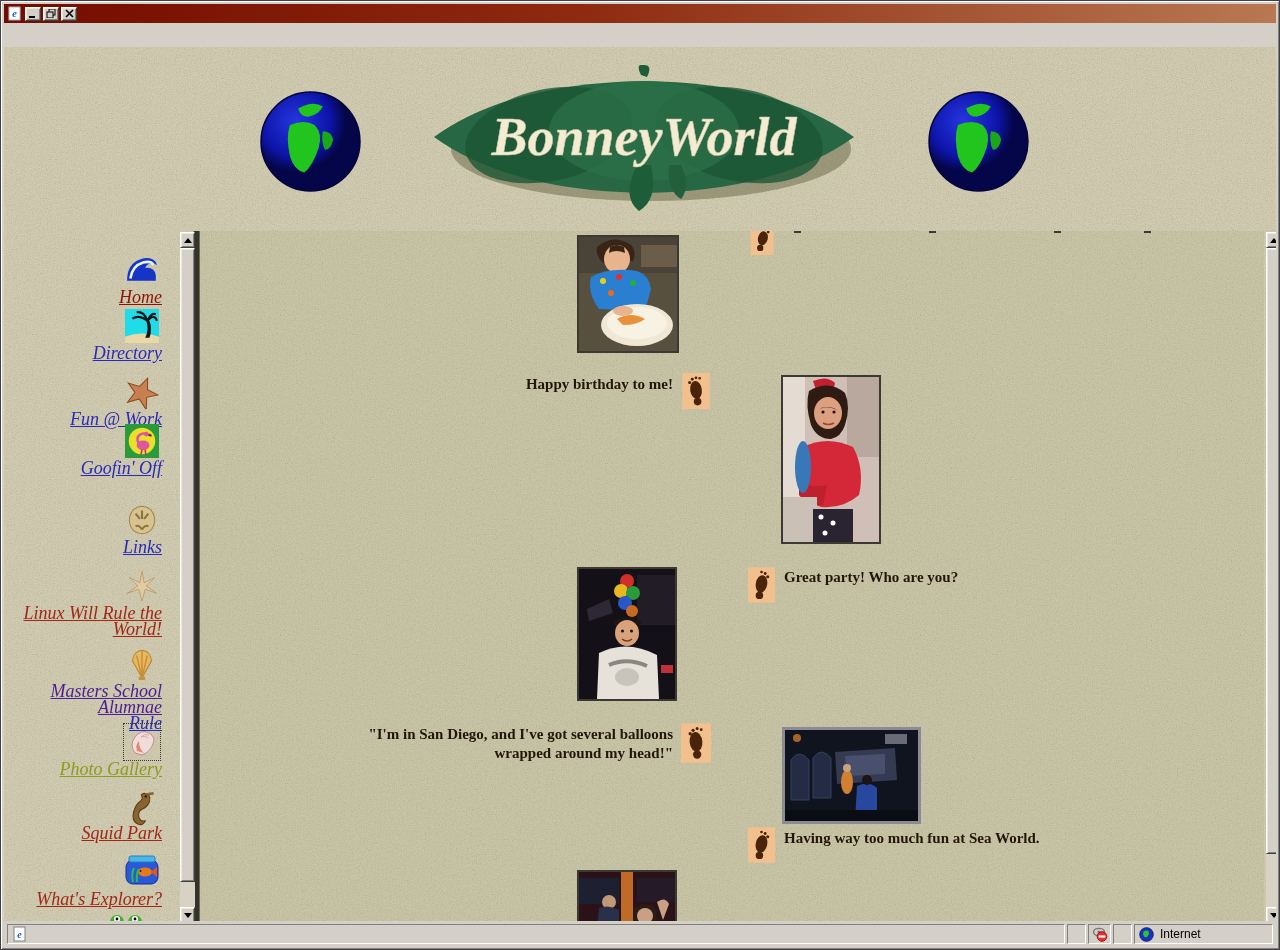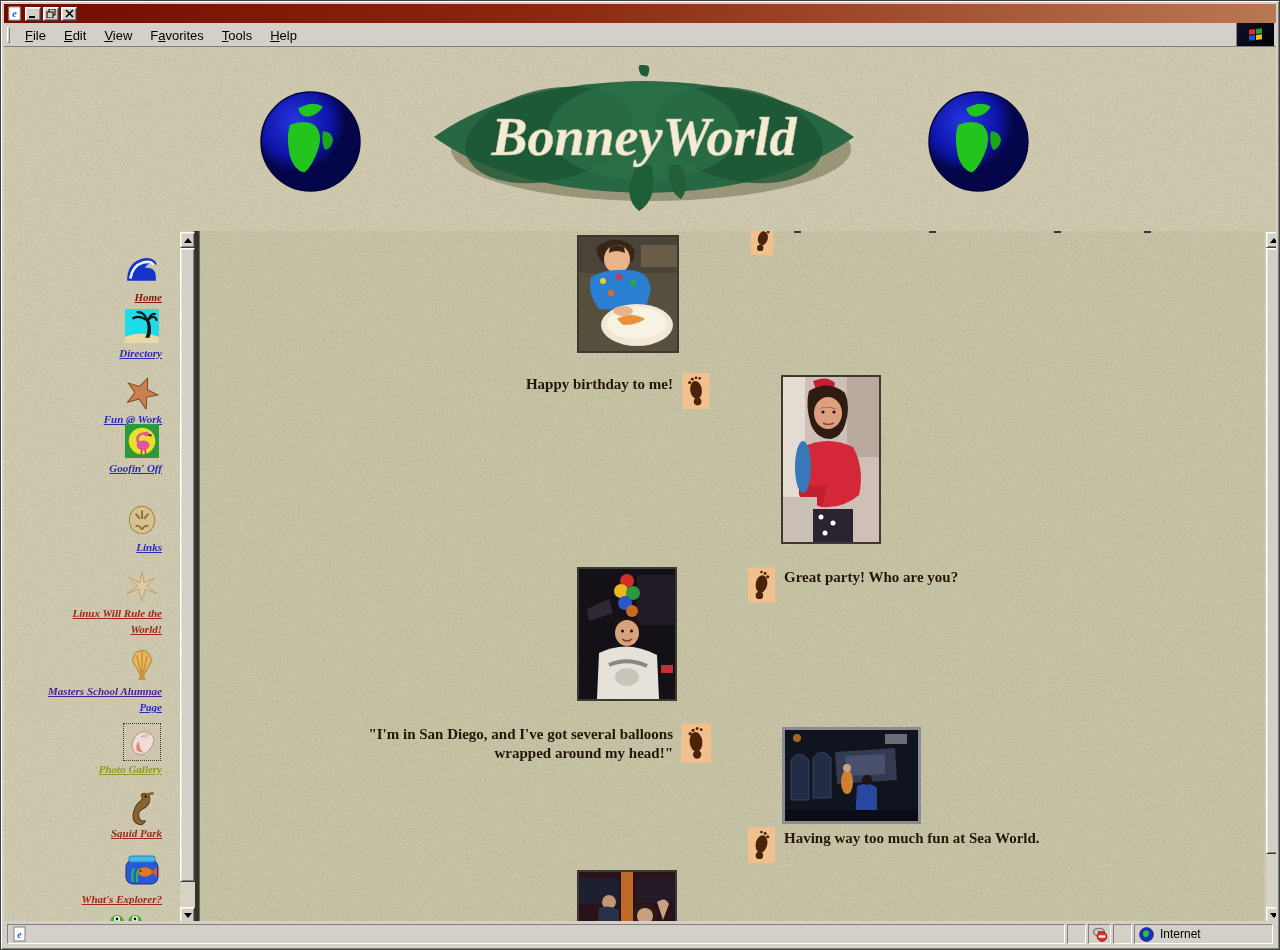--- a/index.html
+++ b/index.html
@@ -43,21 +43,21 @@
   .tri-dn{width:0;height:0;border-left:4px solid transparent;border-right:4px solid transparent;border-top:5px solid #000;}
   .thumb{position:absolute;left:0;top:16px;width:15px;height:calc(94% - 16px);background:#d4d0c8;border:1px solid;
     border-color:#fff #404040 #404040 #fff;box-shadow:inset 1px 1px 0 #ece9d8, inset -1px -1px 0 #808080;}
   
   .globe{position:absolute;width:103px;height:103px;top:39px;}
   .logo{position:absolute;left:425px;top:14px;width:430px;height:150px;}
   
   .nav-item{position:absolute;right:18px;width:155px;display:flex;flex-direction:column;align-items:flex-end;text-align:right;cursor:pointer;}
   .nav-item .icn{width:34px;height:34px;margin:0 3px 2px 0;}
   .nav-item .icn.focused{outline:1px dotted #3a3a2a;outline-offset:1px;}
-  .nav-label{font-family:"Liberation Serif",serif;font-weight:bold;font-style:italic;font-size:11px;
+  .nav-label{font-family:"Liberation Serif",serif;font-weight:normal;font-style:italic;font-size:18px;
     line-height:16px;text-decoration:underline;}
   .frogcut{position:absolute;right:34px;top:680px;width:40px;height:16px;}
   
   .photo{position:absolute;border:2px solid #3c3832;}
   .photo svg{display:block}
   .caption{position:absolute;font-family:"Liberation Serif",serif;font-weight:bold;font-size:15px;color:#241607;
     white-space:nowrap;line-height:19px;}
   .cap-right{text-align:right;}
   .footprint{position:absolute;}
   .dash{position:absolute;top:0;width:7px;height:2px;background:#3a3a30;}
@@ -91,32 +91,20 @@
           </svg>
         </span>
       <span class="wbtn">
           <svg width="9" height="9" viewBox="0 0 9 9">
             <path d="M1 1 L8 8 M8 1 L1 8" stroke="#000" stroke-width="1.6"></path>
           </svg>
         </span>
     </span>
   </div>
 
-  <div class="menubar">
-    <span class="menugrip"></span>
-    <span id="menubar-items"><span class="menu-item"><u>F</u>ile</span><span class="menu-item"><u>E</u>dit</span><span class="menu-item"><u>V</u>iew</span><span class="menu-item">F<u>a</u>vorites</span><span class="menu-item"><u>T</u>ools</span><span class="menu-item"><u>H</u>elp</span></span>
-    <span class="throbber">
-      <span class="flag">
-        <i style="left:0;top:0;background:#e03020"></i>
-        <i style="left:7px;top:0;background:#30a030"></i>
-        <i style="left:0;top:6px;background:#2050d8"></i>
-        <i style="left:7px;top:6px;background:#e8c020"></i>
-      </span>
-    </span>
-  </div>
 
   <div class="frames">
     <svg class="bgnoise" preserveAspectRatio="none">
       <filter id="sand">
           <feTurbulence type="fractalNoise" baseFrequency="0.8" numOctaves="2" seed="11" stitchTiles="stitch"></feTurbulence>
           <feColorMatrix type="saturate" values="0"></feColorMatrix>
         </filter>
       <rect width="100%" height="100%" filter="url(#sand)"></rect>
     </svg>
 
@@ -207,21 +195,21 @@
             <div class="nav-label" style="color: rgb(160, 40, 24);">Linux Will Rule the</div>
             <div class="nav-label" style="color: rgb(160, 40, 24);">World!</div>
           </div>
           <div class="nav-item" style="top: 416px;">
             <span class="icn"><svg viewBox="0 0 32 32">
                 <path d="M16 29 L7 13 Q8 4 16 3 Q24 4 25 13 Z" fill="#e8b860" stroke="#b8863a"></path>
                 <path d="M16 29 L11 8 M16 29 L16 3 M16 29 L21 8" stroke="#c89038" stroke-width="1.4" fill="none"></path>
                 <rect x="13" y="28" width="6" height="3" fill="#c89038"></rect>
               </svg></span>
             <div class="nav-label" style="color: #4c1d95; text-align: right;">Masters School Alumnae</div>
-            <div class="nav-label" style="color: rgb(42, 42, 184);">Page</div>
+            <div class="nav-label" style="color: rgb(42, 42, 184);">Rule</div>
           </div>
           <div class="nav-item" style="top: 494px;">
             <span class="icn focused"><svg viewBox="0 0 34 36">
                 <path d="M10 28 Q4 20 10 12 Q16 4 24 8 Q31 12 28 19 Q25 27 17 30 Z" fill="#f0dcd8" stroke="#c09088"></path>
                 <path d="M24 10 Q19 8 16 12 Q20 10 23 13" stroke="#d8a8a0" fill="none"></path>
                 <path d="M12 26 Q10 20 14 16 Q14 24 19 28 Z" fill="#e08878"></path>
                 <path d="M9 29 L5 34" stroke="#e0b8b0" stroke-width="2"></path>
               </svg></span>
             <div class="nav-label" style="color: rgb(143, 155, 30);">Photo Gallery</div>
           </div>

